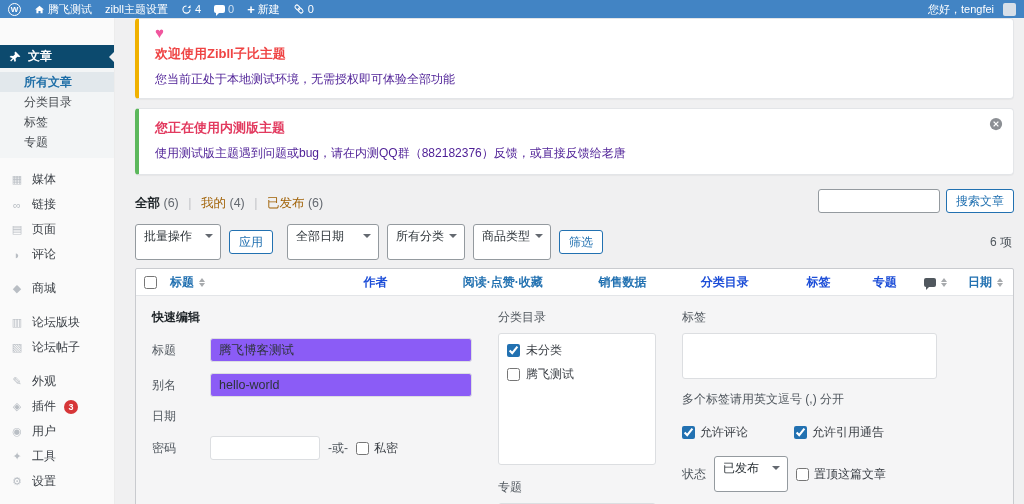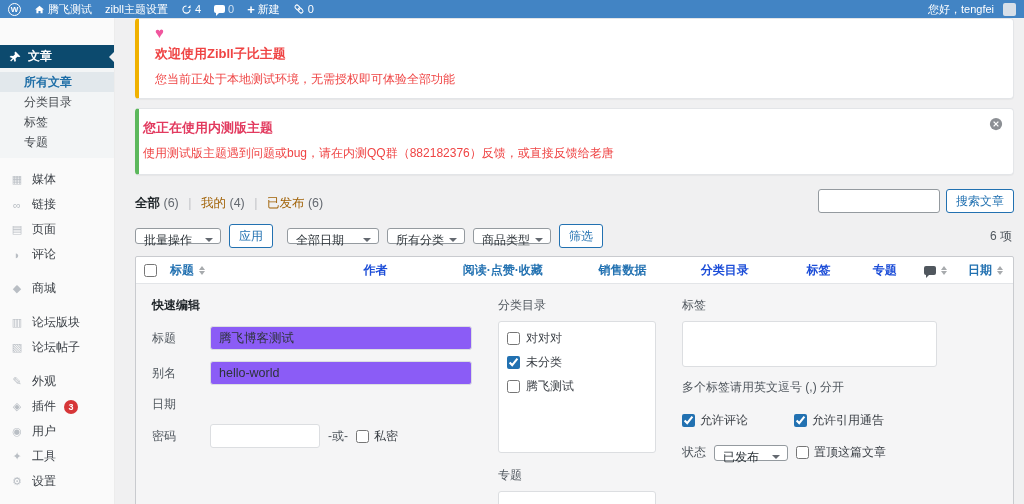--- a/index.html
+++ b/index.html
@@ -31,40 +31,40 @@
   .menu-item { height:25px; display:flex; align-items:center; gap:8px; padding-left:10px; color:#3a3f45; cursor:pointer; }
   .menu-item .mi-icon { width:14px; text-align:center; color:#b9bec4; font-size:11px; }
   .sep { margin-top:9px; }
   .badge { display:inline-flex; align-items:center; justify-content:center; min-width:14px; height:14px; border-radius:50%; background:#d63638; color:#fff; font-size:9px; font-weight:bold; padding:0 2px; }
 
   
   .content { position:absolute; top:18px; left:115px; width:909px; height:486px; padding:0 10px 0 20px; }
 
   .notice { background:#fff; border:1px solid #e3e5e8; border-radius:4px; box-shadow:0 1px 1px rgba(0,0,0,.04); position:relative; }
   .notice-welcome { border-left:4px solid #f0b100; padding:6px 16px 10px; }
-  .notice-beta { border-left:4px solid #5cb85c; margin-top:9px; padding:10px 4px 12px; }
+  .notice-beta { border-left:4px solid #5cb85c; margin-top:9px; padding:10px 16px 12px; }
   .heart { color:#f0569d; font-size:15px; line-height:16px; }
   .n-title-pink { color:#ef4444; font-weight:bold; font-size:13px; margin-top:4px; }
   .n-title-red { color:#e23a5f; font-weight:bold; font-size:13px; }
-  .n-text { color:#ef4444; font-size:12px; margin-top:8px; }
+  .n-text { color:#4c1d95; font-size:12px; margin-top:8px; }
   .dismiss { position:absolute; top:8px; right:10px; width:14px; height:14px; cursor:pointer; }
 
   .views-row { margin-top:14px; display:flex; justify-content:space-between; align-items:flex-start; }
   .views { font-size:12.5px; padding-top:6px; }
   .views .current { font-weight:bold; color:#1d2327; }
   .views a { color:#a16207; text-decoration:none; cursor:pointer; }
   .views .cnt { color:#646970; font-weight:normal; }
   .views .bar { color:#c3c4c7; margin:0 6px; }
   .search-group { display:flex; gap:6px; }
   .search-input { width:122px; height:24px; border:1px solid #949a9f; border-radius:3px; background:#fff; padding:0 6px; font-size:12px; }
 
   .btn-outline { height:24px; padding:0 9px; background:#fff; border:1px solid #2271b1; border-radius:3px; color:#2271b1; font-size:12px; cursor:pointer; font-family:inherit; }
 
   .filter-row { margin-top:11px; display:flex; align-items:center; gap:8px; }
-  .wpselect { position:relative; height:16px; line-height:22px; background:#fff; border:1px solid #949a9f; border-radius:3px; font-size:12px; color:#2c3338; padding:0 22px 0 8px; cursor:pointer; white-space:nowrap; }
+  .wpselect { position:relative; height:36px; line-height:22px; background:#fff; border:1px solid #949a9f; border-radius:3px; font-size:12px; color:#2c3338; padding:0 22px 0 8px; cursor:pointer; white-space:nowrap; }
   .wpselect::after { content:""; position:absolute; right:7px; top:9px; border:4px solid transparent; border-top-color:#646970; }
   .sel-bulk { width:86px; } .sel-date { width:92px; } .sel-cat { width:78px; } .sel-ptype { width:78px; }
   .items-count { margin-left:auto; font-size:12px; color:#50575e; padding-right:2px; }
 
   
   .posts-table { margin-top:8px; background:#fff; border:1px solid #c9cbcf; border-radius:2px; height:300px; }
   .thead { display:flex; align-items:center; height:27px; border-bottom:1px solid #e3e5e8; font-size:12px; }
   .th { display:flex; align-items:center; justify-content:center; gap:2px; }
   .th.sortable { color:#2271b1; cursor:pointer; }
   .th.plain { color:#1d4ed8; font-weight:bold; }
@@ -335,24 +335,20 @@
               <input type="checkbox" style="">
               <span>私密</span>
             </label>
           </div>
         </div>
 
         <div class="qe-col2">
           <div class="col-label">分类目录</div>
           <div class="cat-box">
             <label class="cat-item">
-              <input type="checkbox" style="">
-              <span>对对对</span>
-            </label>
-            <label class="cat-item">
               <input type="checkbox" checked="" style="">
               <span>未分类</span>
             </label>
             <label class="cat-item">
               <input type="checkbox" style="">
               <span>腾飞测试</span>
             </label>
           </div>
           <div class="col-label" style="margin-top:14px;">专题</div>
           <div class="topic-box"></div>

